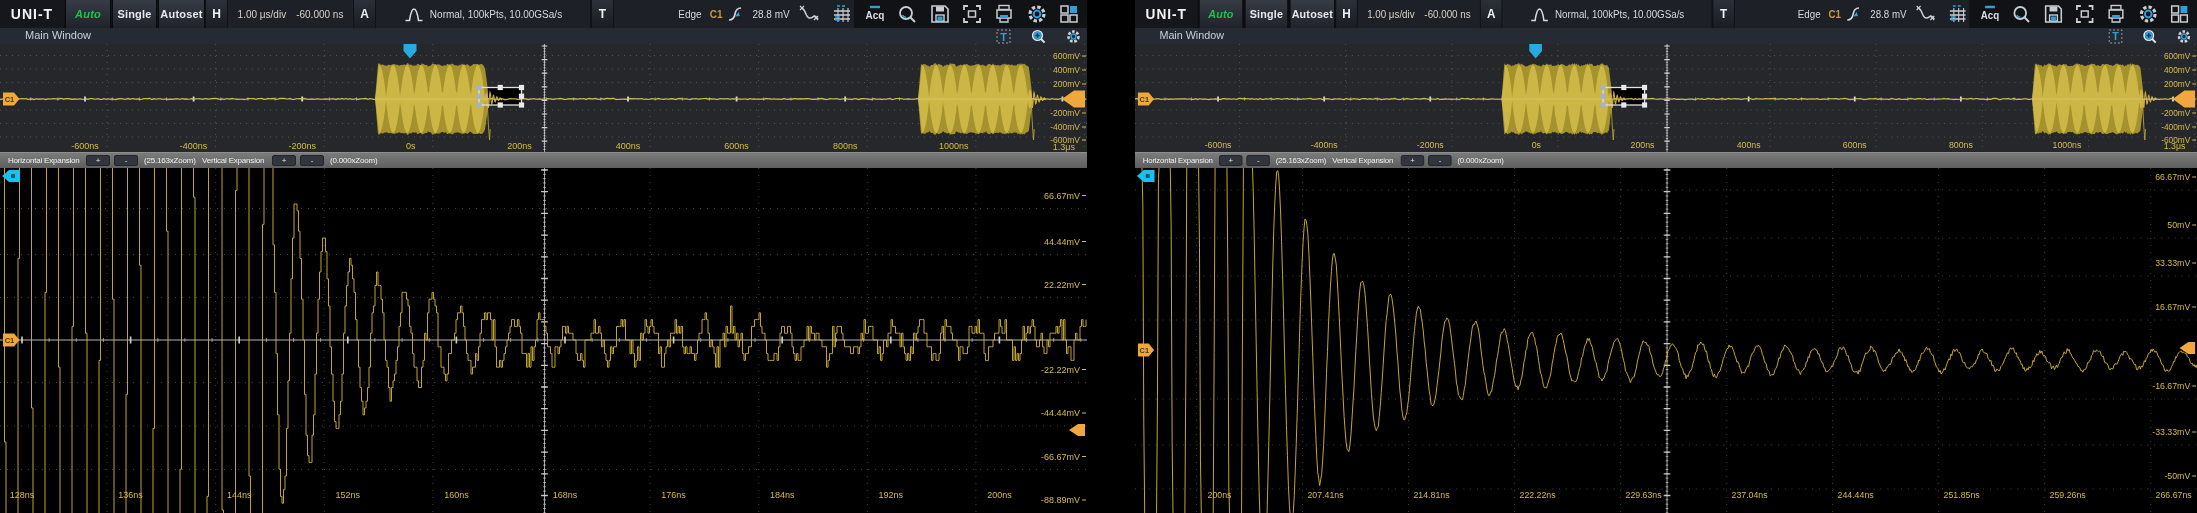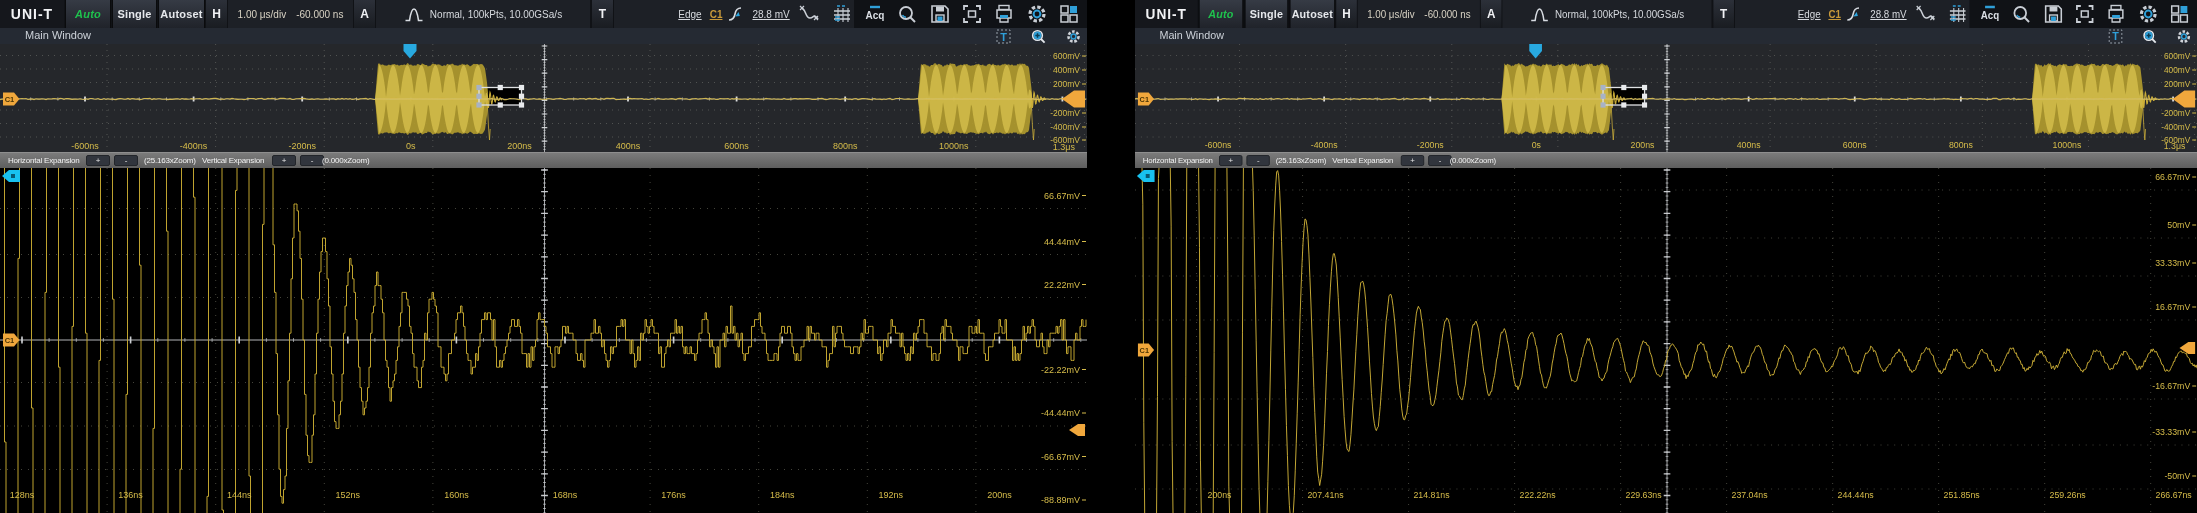--- a/index.html
+++ b/index.html
@@ -26,21 +26,21 @@
   .seg-key{background:linear-gradient(#2c3039,#191c21);color:#f0f1f4;font-size:12px;font-weight:bold;}
   .seg-h{left:206px;width:21px;}
   .seg-timeinfo{left:228px;width:125px;background:#1d2026;color:#d9d3c4;font-size:10px;}
   .seg-timeinfo span{margin:0 5px;white-space:nowrap;}
   .seg-a{left:354px;width:21px;}
   .seg-acqinfo{left:376px;width:214px;background:#1d2026;color:#d6d9de;font-size:10px;}
   .seg-acqinfo svg{margin-right:6px;}
   .seg-t{left:592px;width:21px;}
   .seg-triginfo{left:614px;width:240px;background:#1d2026;color:#d6d9de;font-size:10px;}
   .seg-triginfo .tsrc{color:#c89a3a;font-weight:bold;}
-  .seg-triginfo span{margin:8px 4px;text-decoration:underline;}
+  .seg-triginfo span{margin:8px 4px;}
   .iconbar{position:absolute;left:792px;top:0;width:295px;height:28px;display:flex;align-items:center;
        justify-content:space-between;padding:0 6px;box-sizing:border-box;}
   .tb-icon{width:24px;height:24px;display:flex;align-items:flex-end;justify-content:center;}
 
   
   .titlebar{position:absolute;left:0;top:28px;width:1087px;height:16px;background:#252a33;}
   .titlebar .wtitle{position:absolute;left:25px;top:1px;color:#ccd1d8;font-size:11px;}
   .titlebar .ticons{position:absolute;right:2px;top:0;height:16px;display:flex;align-items:center;gap:20px;padding-right:4px;}
 
   
@@ -48,21 +48,21 @@
   .zoom-view{position:absolute;left:0;top:168px;width:1087px;height:345px;display:block;}
 
   
   .expansionbar{position:absolute;left:0;top:152px;width:1087px;height:16px;
      background:linear-gradient(#7b7b7b,#5e5e5e);border-top:1px solid #8e8e8e;box-sizing:border-box;
      color:#f2f2f2;font-size:9px;}
   .expansionbar span{position:absolute;top:2px;line-height:12px;white-space:nowrap;font-size:8px;letter-spacing:-0.2px;}
   .expansionbar .xbtn{width:24px;height:11px;background:#31353d;border:1px solid #22252a;border-radius:2px;
      color:#e8e8e8;font-size:8px;line-height:9px;text-align:center;box-sizing:border-box;}
   .hl{left:8px;} .b1{left:86px;} .b2{left:114px;} .z1{left:144px;}
-  .vl{left:202px;} .b3{left:272px;} .b4{left:300px;} .z2{left:322px;}
+  .vl{left:202px;} .b3{left:272px;} .b4{left:300px;} .z2{left:330px;}
 
   svg text{font-family:"Liberation Sans",sans-serif;}
 </style>
 </head>
 <body>
 
 <div class="panel" id="panel-0">
   <div class="panel-inner">
     <header class="toolbar">
       <div class="seg seg-logo">

